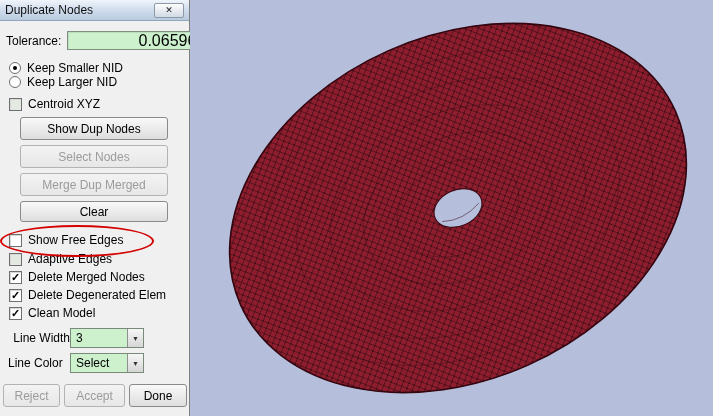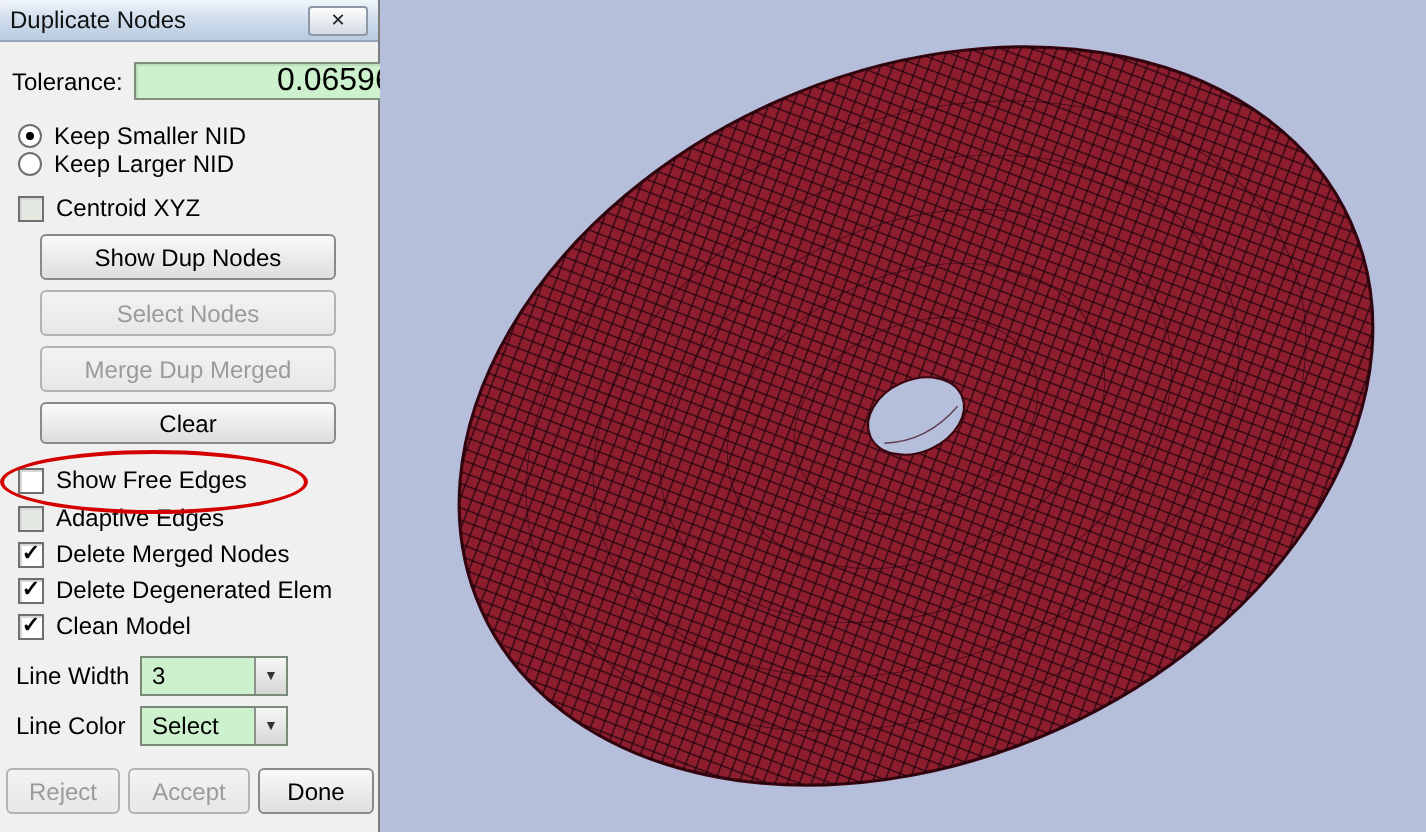--- a/index.html
+++ b/index.html
@@ -106,21 +106,21 @@
     <div class="row" style="left:9px; top:288px;">
       <span class="cb checked">✓</span>
       <span>Delete Degenerated Elem</span>
     </div>
     <div class="row" style="left:9px; top:306px;">
       <span class="cb checked">✓</span>
       <span>Clean Model</span>
     </div>
 
     <div class="row" style="left:8px; top:328px; right:40px;">
-      <span style="width:62px;">Line Width</span>
+      <span style="width:62px;text-align:right;">Line Width</span>
       <div class="combo">
         <span class="combo-value">3</span>
         <span class="combo-btn">
           <span>▼</span>
         </span>
       </div>
     </div>
     <div class="row" style="left:8px; top:353px; right:40px;">
       <span style="width:62px;">Line Color</span>
       <div class="combo">

